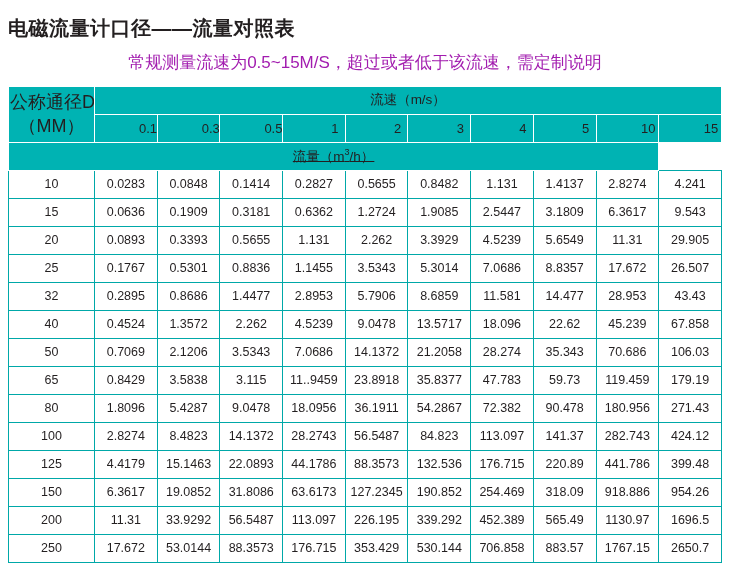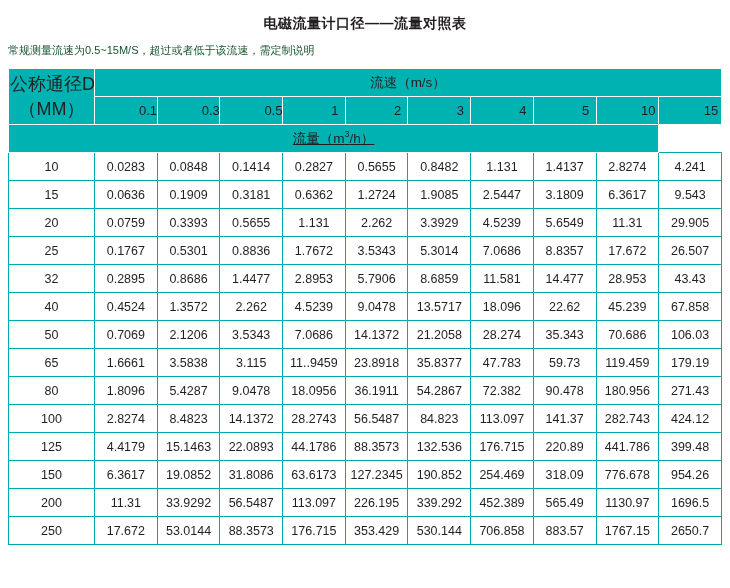--- a/index.html
+++ b/index.html
@@ -13,31 +13,31 @@
     font-family: "Liberation Sans", sans-serif;
     color: #231f20;
     overflow: hidden;
   }
   .page {
     width: 730px;
     box-sizing: border-box;
     padding: 10px 8px 0 8px;
   }
   .title {
-    text-align: center;
-    font-size: 14px;
+    font-size: 20px;
     font-weight: bold;
     color: #231f20;
     letter-spacing: 0.5px;
     margin: 4px 0 0 0;
     line-height: 1.4;
   }
   .subtitle {
-    font-size: 11px;
-    color: #14532d;
+    text-align: center;
+    font-size: 17px;
+    color: #a21caf;
     margin: 8px 0 10px 0;
     line-height: 1.5;
   }
   table.flow {
     border-collapse: collapse;
     width: 714px;
     margin: 0 auto;
     table-layout: fixed;
   }
   table.flow td, table.flow th {
@@ -158,37 +158,37 @@
           <td>0.6362</td>
           <td>1.2724</td>
           <td>1.9085</td>
           <td>2.5447</td>
           <td>3.1809</td>
           <td>6.3617</td>
           <td>9.543</td>
         </tr>
         <tr class="data-row">
           <td class="dn-cell">20</td>
-          <td>0.0759</td>
+          <td>0.0893</td>
           <td>0.3393</td>
           <td>0.5655</td>
           <td>1.131</td>
           <td>2.262</td>
           <td>3.3929</td>
           <td>4.5239</td>
           <td>5.6549</td>
           <td>11.31</td>
           <td>29.905</td>
         </tr>
         <tr class="data-row">
           <td class="dn-cell">25</td>
           <td>0.1767</td>
           <td>0.5301</td>
           <td>0.8836</td>
-          <td>1.7672</td>
+          <td>1.1455</td>
           <td>3.5343</td>
           <td>5.3014</td>
           <td>7.0686</td>
           <td>8.8357</td>
           <td>17.672</td>
           <td>26.507</td>
         </tr>
         <tr class="data-row">
           <td class="dn-cell">32</td>
           <td>0.2895</td>
@@ -223,21 +223,21 @@
           <td>7.0686</td>
           <td>14.1372</td>
           <td>21.2058</td>
           <td>28.274</td>
           <td>35.343</td>
           <td>70.686</td>
           <td>106.03</td>
         </tr>
         <tr class="data-row">
           <td class="dn-cell">65</td>
-          <td>1.6661</td>
+          <td>0.8429</td>
           <td>3.5838</td>
           <td>3.115</td>
           <td>11..9459</td>
           <td>23.8918</td>
           <td>35.8377</td>
           <td>47.783</td>
           <td>59.73</td>
           <td>119.459</td>
           <td>179.19</td>
         </tr>
@@ -283,21 +283,21 @@
         <tr class="data-row">
           <td class="dn-cell">150</td>
           <td>6.3617</td>
           <td>19.0852</td>
           <td>31.8086</td>
           <td>63.6173</td>
           <td>127.2345</td>
           <td>190.852</td>
           <td>254.469</td>
           <td>318.09</td>
-          <td>776.678</td>
+          <td>918.886</td>
           <td>954.26</td>
         </tr>
         <tr class="data-row">
           <td class="dn-cell">200</td>
           <td>11.31</td>
           <td>33.9292</td>
           <td>56.5487</td>
           <td>113.097</td>
           <td>226.195</td>
           <td>339.292</td>

